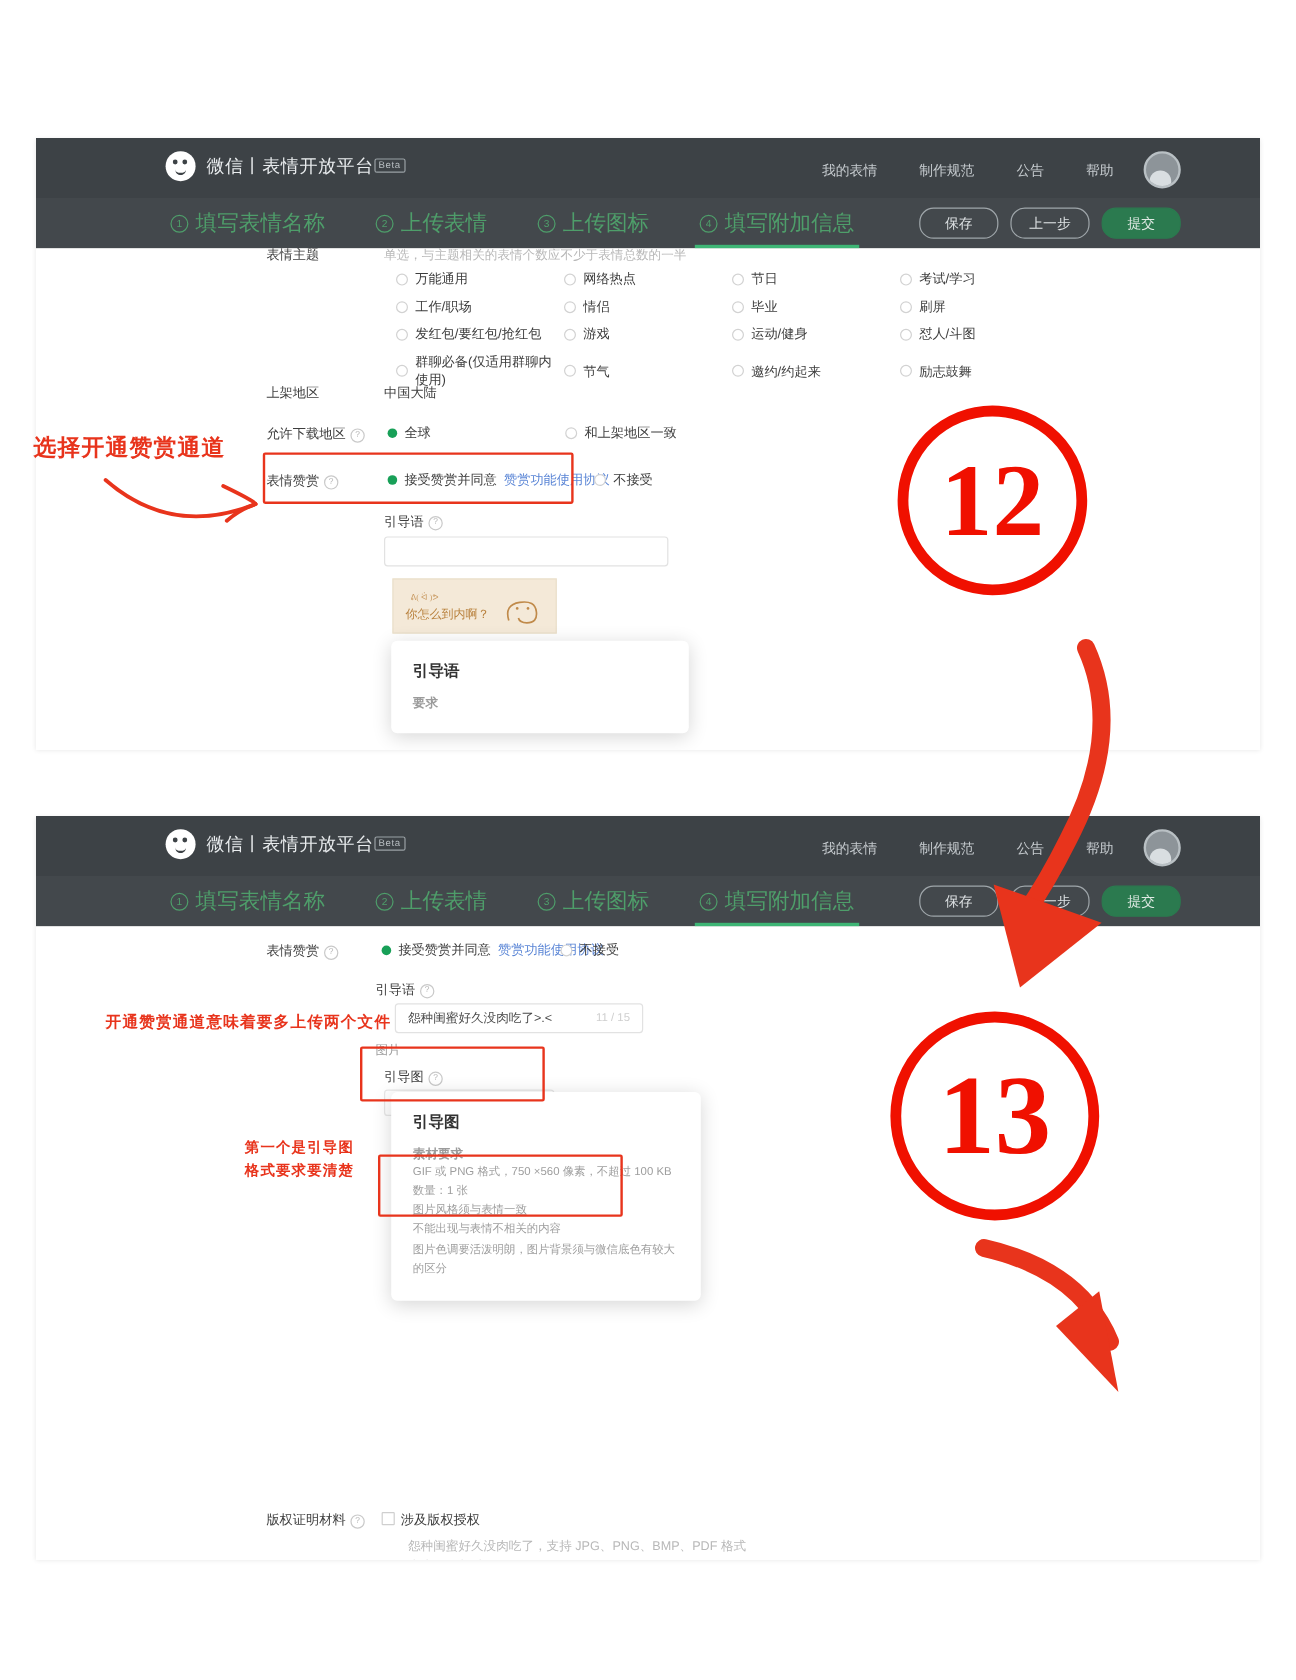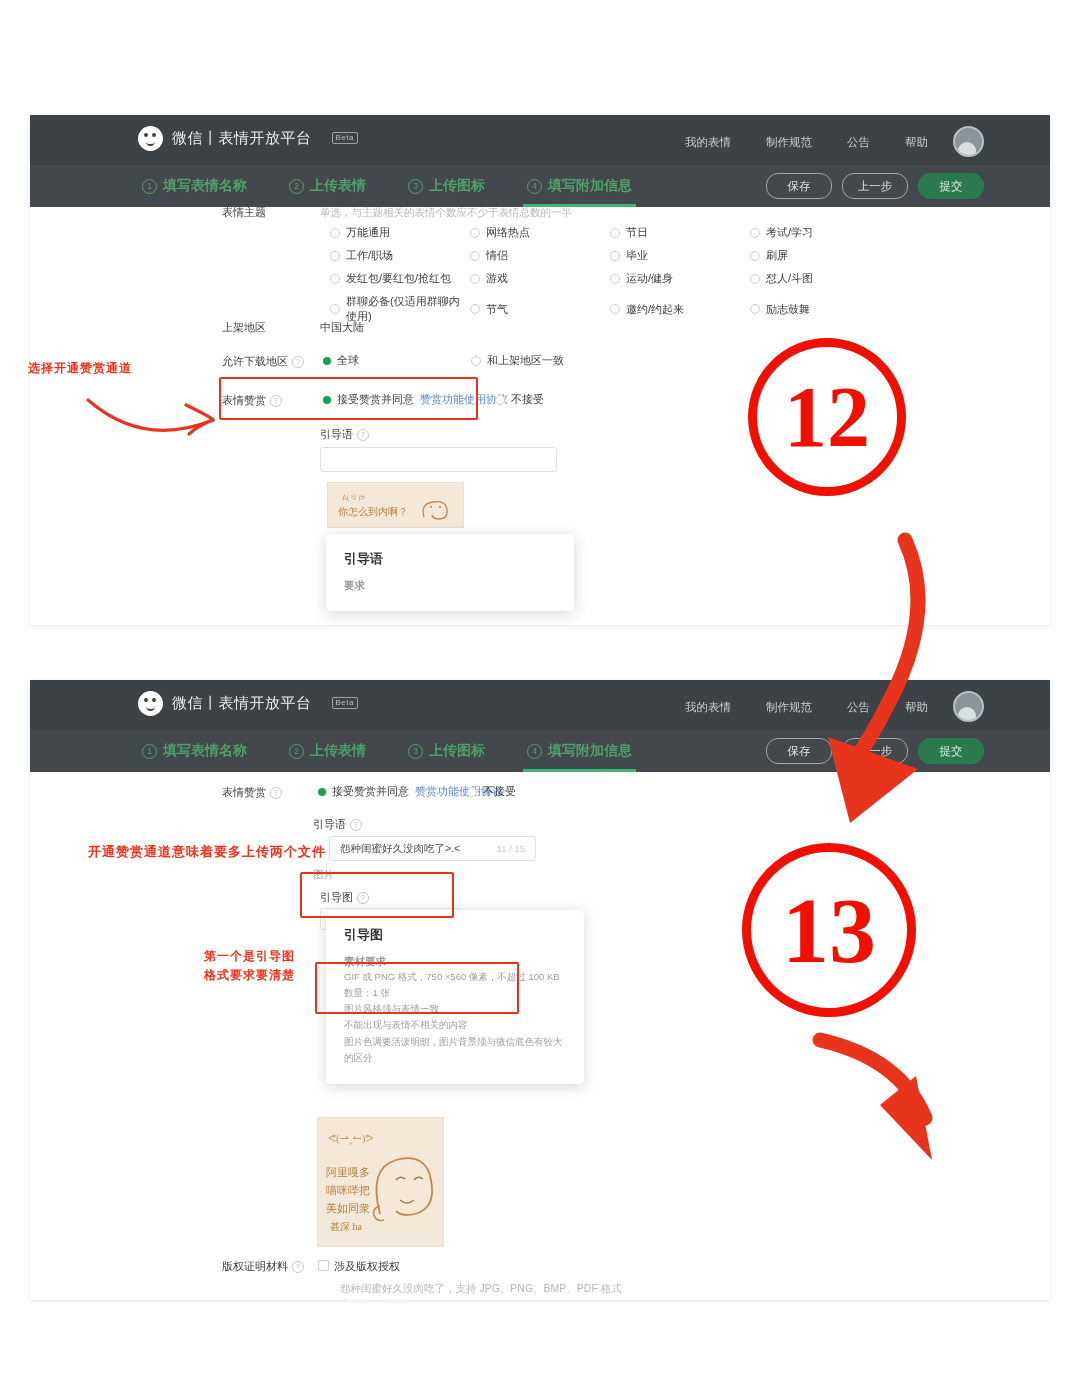--- a/index.html
+++ b/index.html
@@ -20,35 +20,35 @@
   .brandwrap{position:absolute;left:108px;top:11px;display:flex;align-items:center;gap:9px;}
   .logo{width:25px;height:25px;border-radius:50%;background:#fff;position:relative;}
   .logo:before,.logo:after{content:"";position:absolute;width:4px;height:4px;border-radius:50%;
      background:#3d4246;top:7px;}
   .logo:before{left:6px;}
   .logo:after{left:14px;}
   .logo .mouth{position:absolute;width:9px;height:5px;border-bottom:2px solid #3d4246;
      border-radius:0 0 9px 9px;left:8px;top:13px;}
   .brandtxt{color:#e9ecee;font-size:15px;letter-spacing:.5px;font-weight:500;}
   .beta{display:inline-block;border:1px solid #9aa1a5;border-radius:2px;color:#b9bfc3;
-        font-size:8px;padding:0 3px;margin-left:20px;vertical-align:3px;line-height:10px;}
+        font-size:8px;padding:0 3px;margin-left:0;vertical-align:3px;line-height:10px;}
   .topnav{position:absolute;right:122px;top:20px;display:flex;gap:35px;margin-left:20px;}
   .topnav span{color:#c6cbcf;font-size:11.5px;cursor:pointer;}
   .avatar{position:absolute;right:66px;top:11px;width:27px;height:27px;border-radius:50%;
     background:#8d9499;border:2px solid #b9c0c4;overflow:hidden;}
   .avatar:after{content:"";position:absolute;width:18px;height:13px;background:#d9dee1;
     border-radius:9px 9px 0 0;left:3px;bottom:0;}
 
   
   .stepsbar{background:#43484c;height:42px;position:relative;}
   .steps{position:absolute;left:108px;top:0;display:flex;gap:34px;height:42px;align-items:center;}
   .step{display:flex;align-items:center;gap:6px;height:42px;position:relative;padding:0 4px;cursor:pointer;}
   .stepnum{width:13px;height:13px;border:1px solid #4e9e6a;border-radius:50%;color:#4e9e6a;
     font-size:8.5px;display:flex;align-items:center;justify-content:center;line-height:1;}
-  .steplabel{color:#4e9e6a;font-size:14px;font-weight:bold;}
+  .steplabel{color:#4e9e6a;font-size:18px;}
   .step.active:after{content:"";position:absolute;left:0;right:0;bottom:0;height:3px;background:#3eb575;}
   .actions{position:absolute;right:66px;top:8px;display:flex;gap:10px;align-items:center;}
   .btn{height:24px;min-width:64px;border-radius:12px;font-size:11.5px;display:flex;
        align-items:center;justify-content:center;cursor:pointer;}
   .btn.ghost{border:1px solid #9fa6aa;color:#dfe3e5;background:transparent;}
   .btn.primary{background:#2b7a4f;color:#dfe9e3;border:1px solid #2b7a4f;}
 
   
   .body{background:#fff;position:relative;height:100%;}
   .flabel{position:absolute;color:#3d3d3d;font-size:11px;}
@@ -337,48 +337,34 @@
     <div class="tip" style="left:296px;top:138px;width:222px;">
       <h4>引导图</h4>
       <div class="sub">素材要求</div>
       <div class="li">GIF 或 PNG 格式，750 ×560 像素，不超过 100 KB</div>
       <div class="li">数量：1 张</div>
       <div class="li uline">图片风格须与表情一致</div>
       <div class="li">不能出现与表情不相关的内容</div>
       <div class="li">图片色调要活泼明朗，图片背景须与微信底色有较大的区分</div>
     </div>
 
-    <div class="sticker" style="left:287px;top:345px;width:125px;height:128px;">
-      <svg width="125" height="128" viewBox="0 0 125 128">
-        <text x="10" y="24" font-size="11" fill="#c89a60" font-family="Liberation Serif,serif">ᕙ(⇀‸↼)ᕗ</text>
-        <text x="8" y="58" font-size="11" fill="#b8803c" font-family="Liberation Serif,serif">阿里嘎多</text>
-        <text x="8" y="76" font-size="11" fill="#b8803c" font-family="Liberation Serif,serif">喵咪哔把</text>
-        <text x="8" y="94" font-size="11" fill="#b8803c" font-family="Liberation Serif,serif">美如同衆</text>
-        <text x="12" y="112" font-size="10" fill="#b8803c" font-family="Liberation Serif,serif">甚深 ha</text>
-        <path d="M62 96 q-12-46 16-54 q30-8 35 20 q5 26-13 33 q-14 5-22-2" fill="none" stroke="#c08a4a" stroke-width="1.8"></path>
-        <path d="M62 88 q-8 2-6 9 q2 7 10 5" fill="none" stroke="#c08a4a" stroke-width="1.6"></path>
-        <path d="M78 62 q4-5 9-1" fill="none" stroke="#b07a3c" stroke-width="1.6"></path>
-        <path d="M96 62 q4-5 9-1" fill="none" stroke="#b07a3c" stroke-width="1.6"></path>
-        <path d="M82 82 q7 6 14 0" fill="none" stroke="#b07a3c" stroke-width="1.5"></path>
-      </svg>
-    </div>
 
     <div class="flabel" style="left:192px;top:487px;">
       <span>版权证明材料</span><span class="q">?</span>
     </div>
     <div style="position:absolute;left:288px;top:487px;font-size:11px;color:#3d3d3d;">
       <span class="cbx"></span><span>涉及版权授权</span>
     </div>
     <div class="fhint" style="left:310px;top:510px;">怨种闺蜜好久没肉吃了，支持 JPG、PNG、BMP、PDF 格式</div>
     <div class="fhint" style="left:310px;top:526px;">大小各不超过 10 MB</div>
 
   </div>
 </div>
 
-<div class="ann" style="left:28px;top:360px;font-size:12px;">选择开通赞赏通道</div>
+<div class="ann" style="left:28px;top:360px;font-size:19px;">选择开通赞赏通道</div>
 <svg class="deco" style="left:0;top:0;width:1080px;height:1400px;">
   <path d="M88 400 q55 48 125 20" fill="none" stroke="#e8341c" stroke-width="3.2" stroke-linecap="round"></path>
   <path d="M186 405 q25 12 27 15 q-14 5-24 14" fill="none" stroke="#e8341c" stroke-width="3.2" stroke-linecap="round" stroke-linejoin="round"></path>
 </svg>
 <div class="redbox" style="left:219px;top:377px;width:255px;height:39px;"></div>
 
 <div class="circle" style="left:748px;top:338px;width:140px;height:140px;">
   <span style="font-size:86px;">12</span>
 </div>
 <svg class="deco" style="left:0;top:0;width:1080px;height:1400px;">

